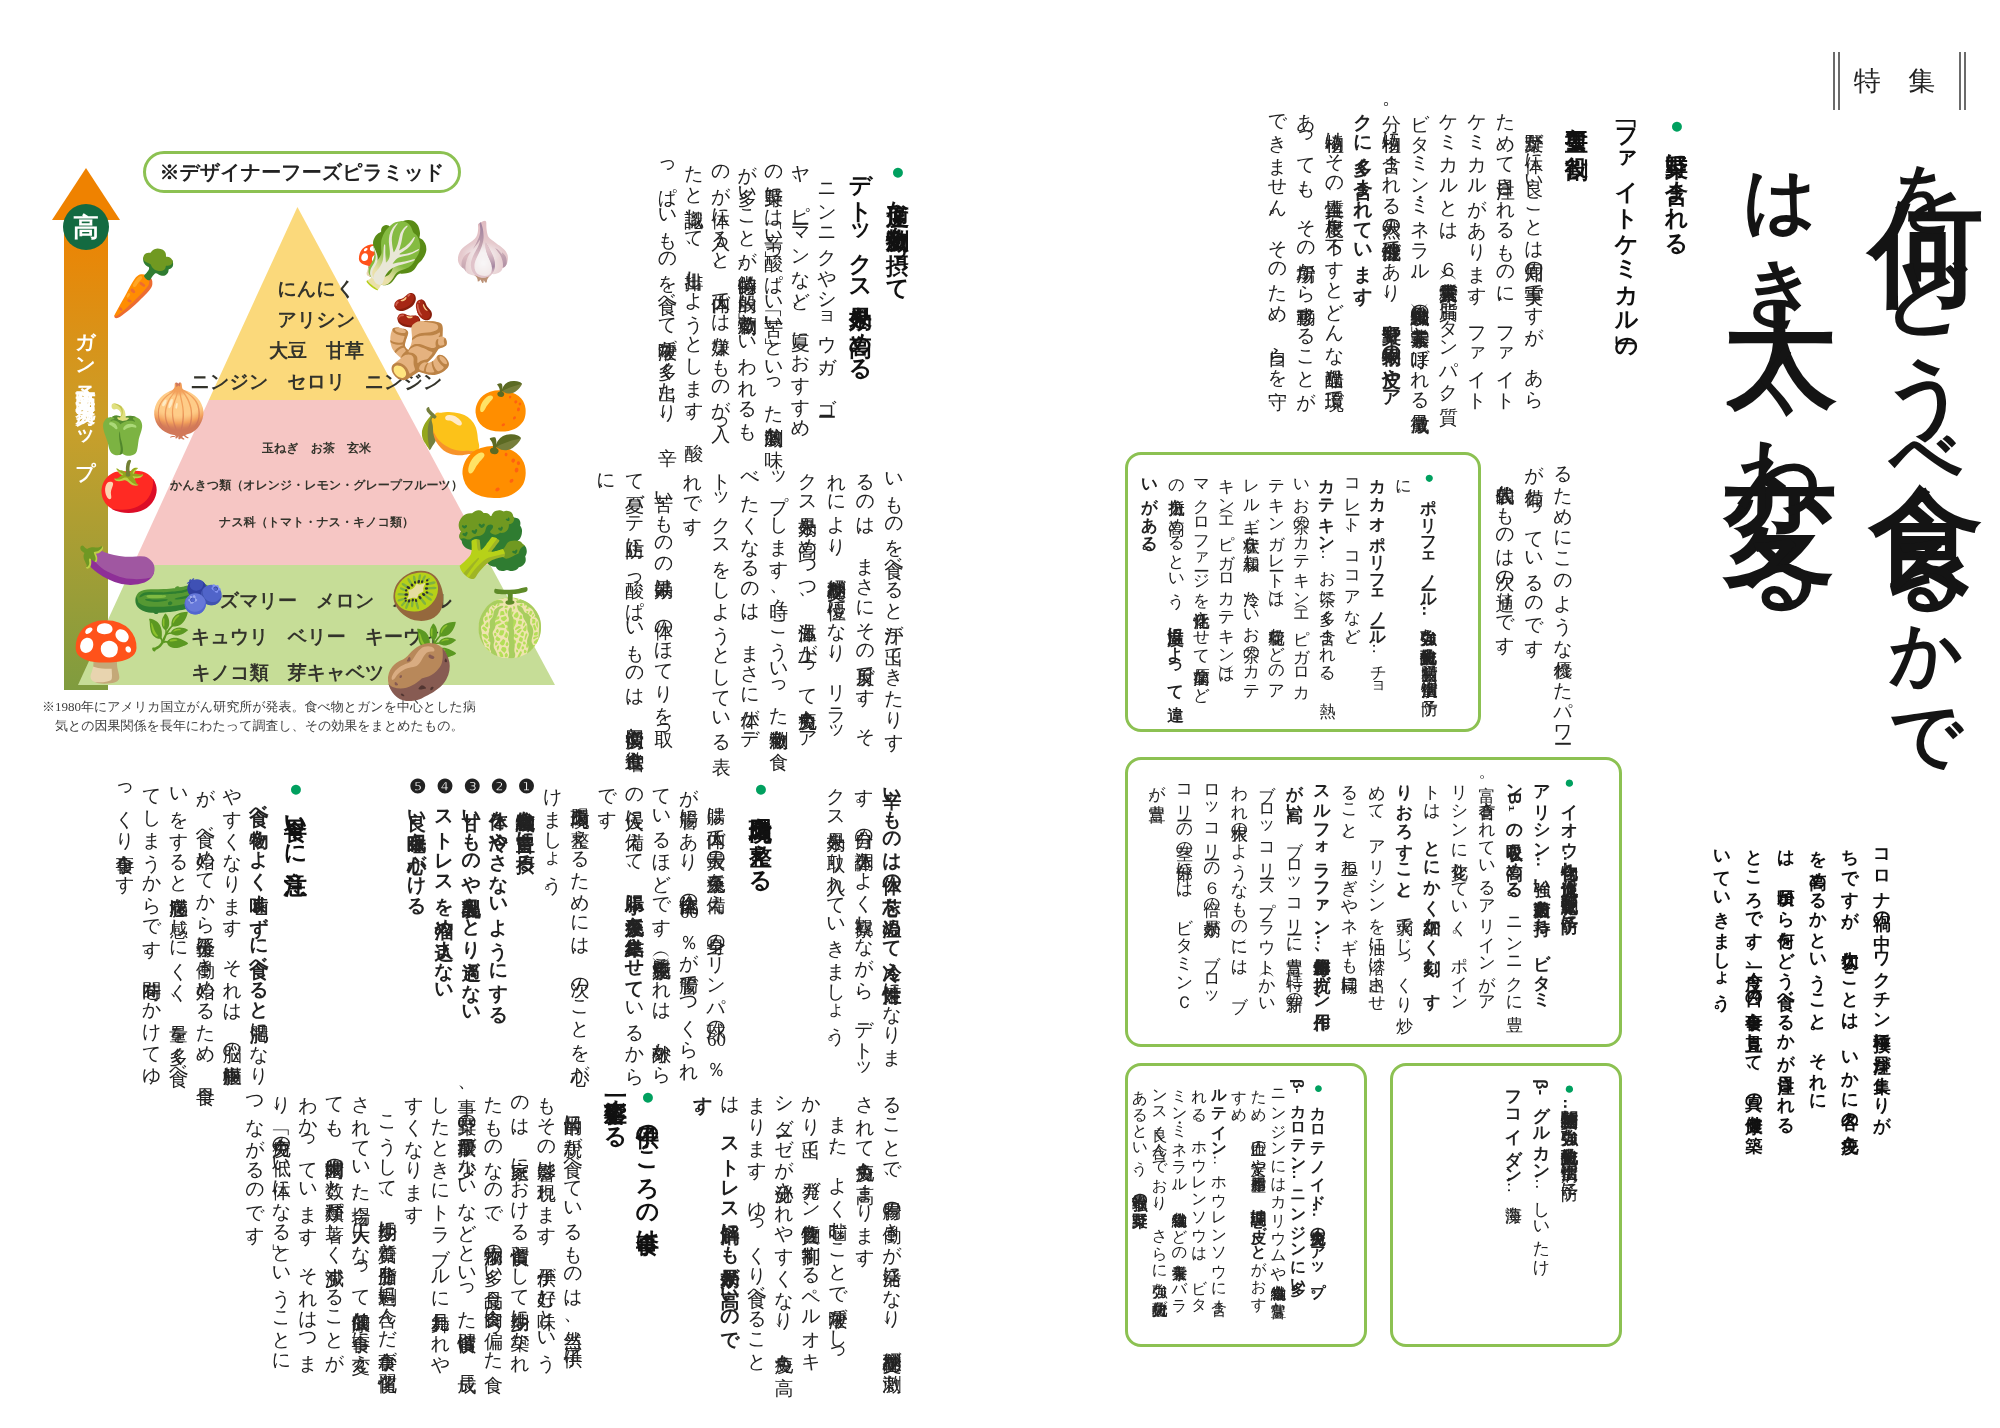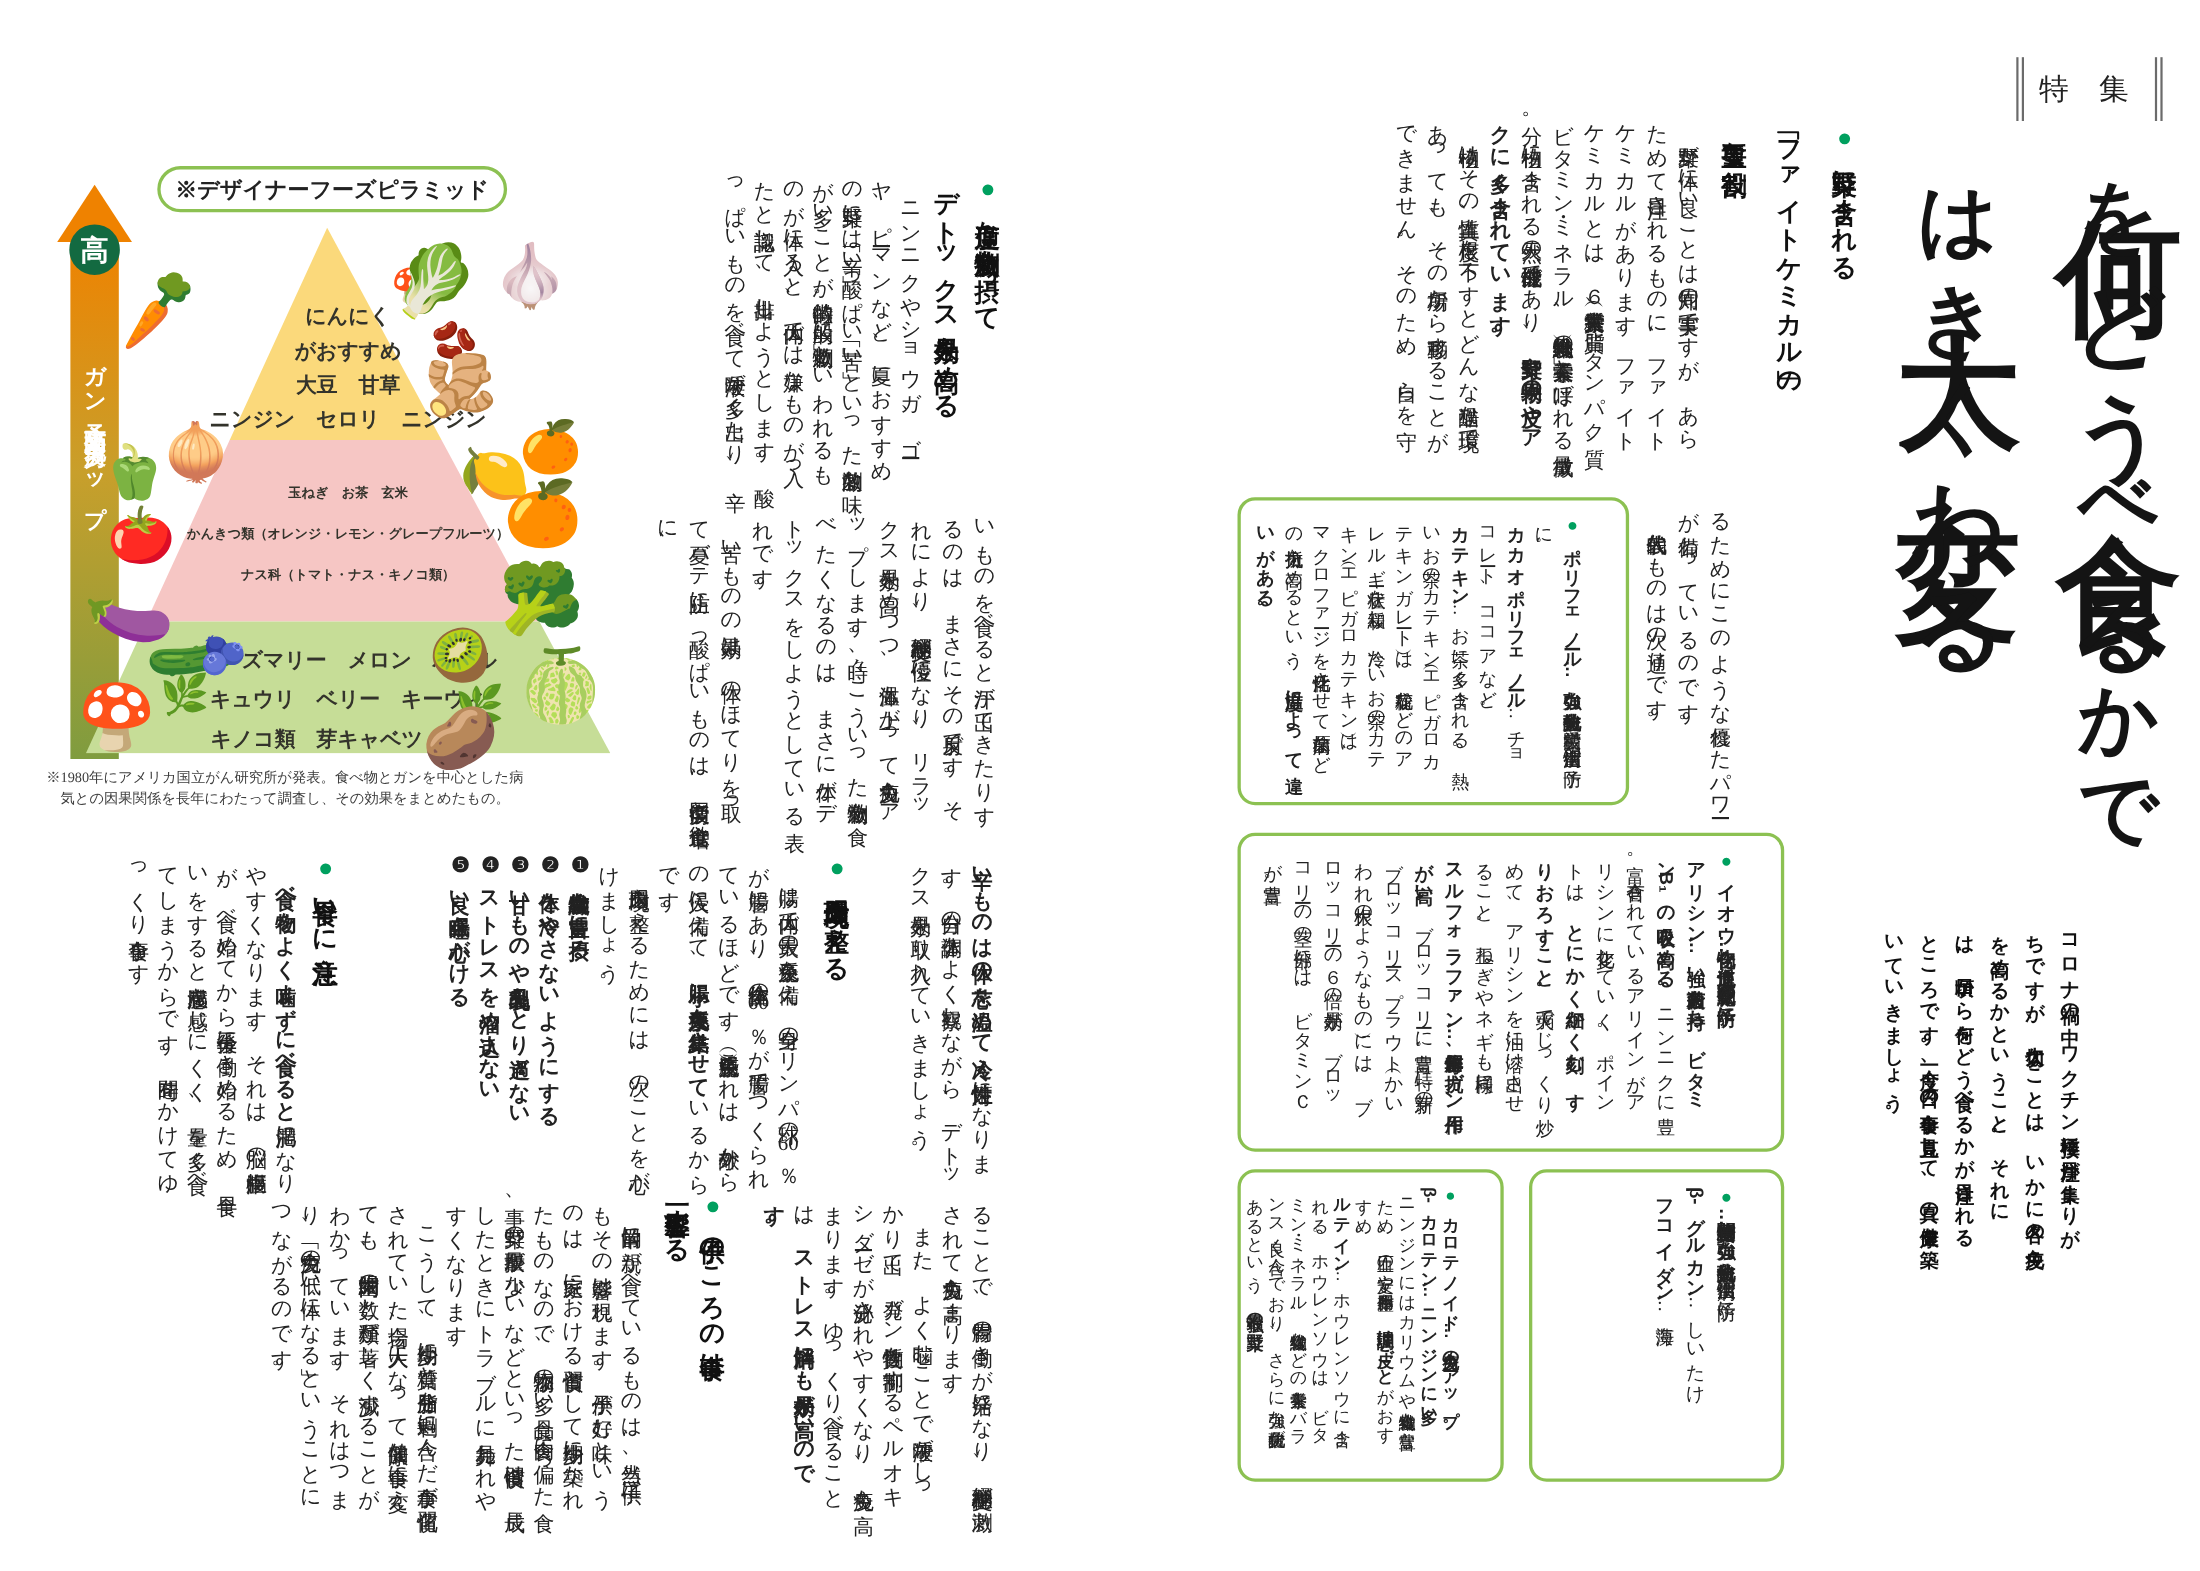--- a/index.html
+++ b/index.html
@@ -137,21 +137,21 @@
   <div class="arrow-bar" data-name="effect-arrow-bar"></div>
   <div class="takai" data-name="high-label-badge">高</div>
   <div class="arrow-label" data-name="effect-arrow-label">ガン予防効果・免疫力アップ</div>
   <div class="pyr" data-name="pyramid-shape">
     <div class="t1" data-name="pyramid-tier-top"></div>
     <div class="t2" data-name="pyramid-tier-middle"></div>
     <div class="t3" data-name="pyramid-tier-bottom"></div>
   </div>
   <div class="tiertxt tier1" data-name="tier-top-foods">
       <div class="tl">にんにく</div>
-      <div class="tl">がおすすめ</div>
+      <div class="tl">アリシン</div>
       <div class="tl">大豆　甘草</div>
       <div class="tl">ニンジン　セロリ　ニンジン</div>
     </div>
   <div class="tiertxt tier2" data-name="tier-middle-foods">
       <div class="tl">玉ねぎ　お茶　玄米</div>
       <div class="tl">かんきつ類（オレンジ・レモン・グレープフルーツ）</div>
       <div class="tl">ナス科（トマト・ナス・キノコ類）</div>
     </div>
   <div class="tiertxt tier3" data-name="tier-bottom-foods">
       <div class="tl">ローズマリー　メロン　バジル</div>

